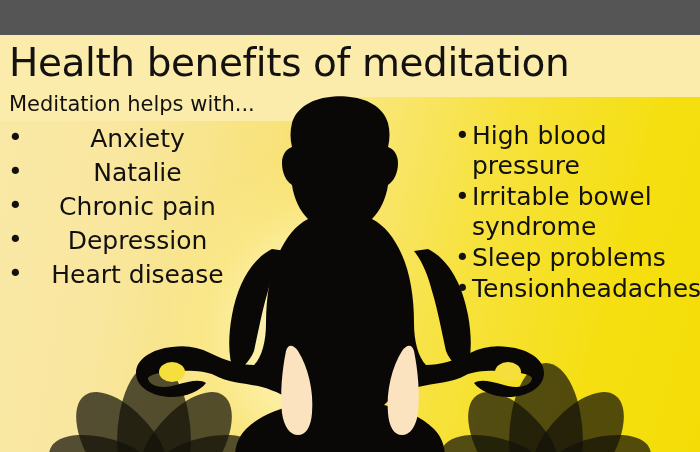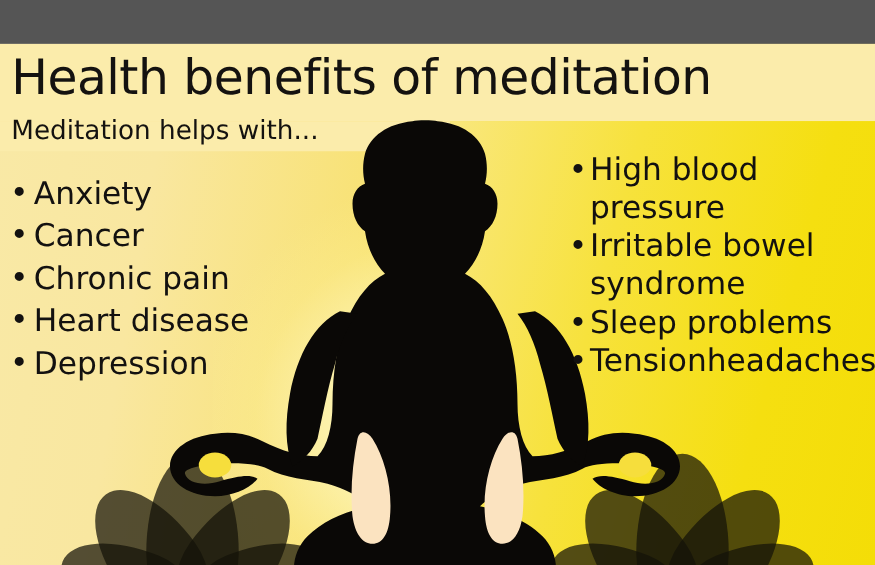--- a/index.html
+++ b/index.html
@@ -101,21 +101,21 @@
     position: relative;
     font-weight: 400;
   }
   ul.benefits li::before {
     content: "\2022";
     position: absolute;
     left: 0; top: -1px;
     font-size: 25px;
     line-height: 31px;
   }
-  ul.left-list  { left: 8px;  top: 104px;  width: 240px; }
+  ul.left-list  { left: 8px;  top: 88px;  width: 240px; text-align: center; }
   ul.right-list { left: 455px; top: 86px;  width: 250px; }
   ul.right-list li {
     padding-left: 17px;
     line-height: 30px;
     margin-bottom: 1px;
     white-space: pre-line;
   }
 
   
   .lotus { position: absolute; width: 300px; height: 160px; }
@@ -299,24 +299,24 @@
     </g>
   </svg>
 
   <div class="bottom-strip"></div>
 
   <div class="title">Health benefits of meditation</div>
   <div class="subtitle">Meditation helps with...</div>
 
   <ul class="benefits left-list">
     <li>Anxiety</li>
-    <li>Cancer</li>
+    <li>Natalie</li>
     <li>Chronic pain</li>
+    <li>Depression</li>
     <li>Heart disease</li>
-    <li>Depression</li>
   </ul>
 
   <ul class="benefits right-list">
     <li>High blood
 pressure</li>
     <li>Irritable bowel
 syndrome</li>
     <li>Sleep problems</li>
     <li>Tensionheadaches</li>
   </ul>

